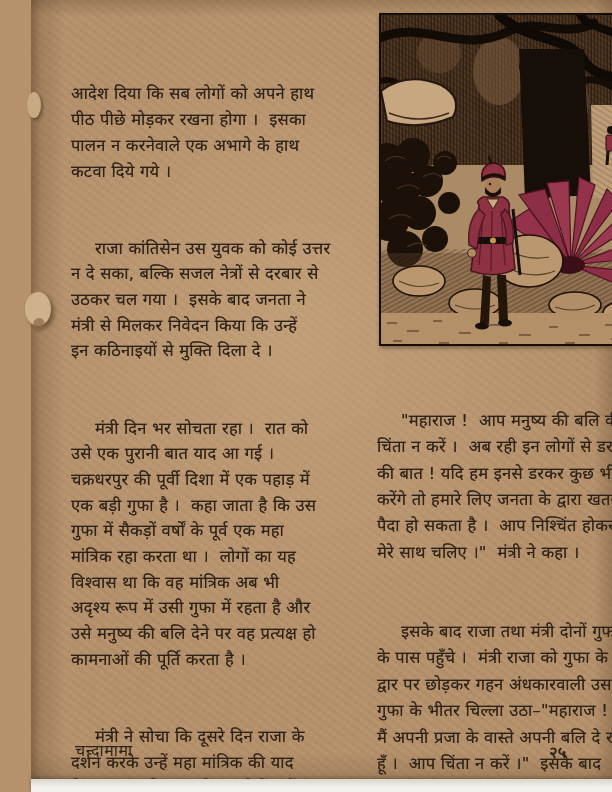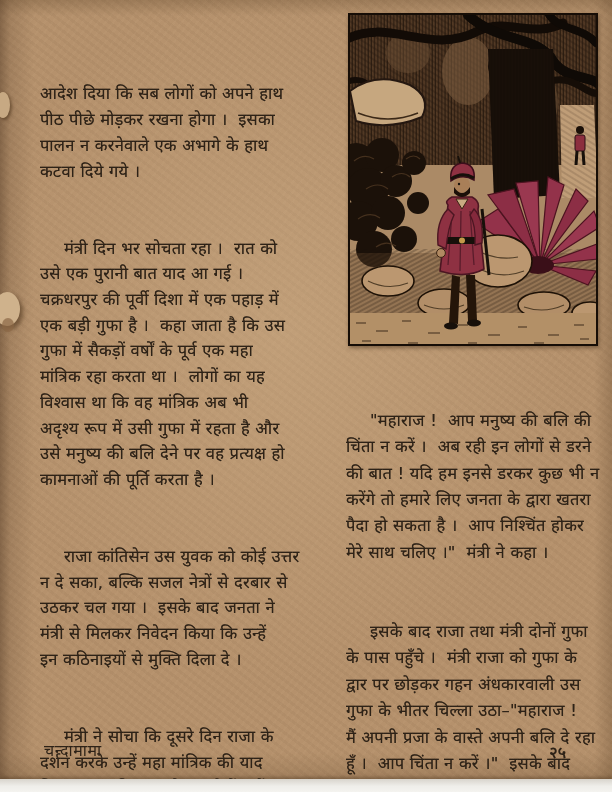--- a/index.html
+++ b/index.html
@@ -12,20 +12,21 @@
     position:absolute;inset:0;
     background:
       radial-gradient(ellipse 420px 500px at 46% 42%, rgba(213,182,142,.38), rgba(0,0,0,0) 70%),
       linear-gradient(90deg, rgba(74,50,30,.45) 0px, rgba(74,50,30,.18) 10px, rgba(0,0,0,0) 34px),
       linear-gradient(270deg, rgba(90,64,38,.28) 0px, rgba(0,0,0,0) 18px),
       linear-gradient(180deg, rgba(96,70,42,.30) 0px, rgba(0,0,0,0) 16px),
       linear-gradient(0deg, rgba(96,70,42,.22) 14px, rgba(0,0,0,0) 40px),
       repeating-linear-gradient(37deg, rgba(92,66,40,.06) 0 3px, rgba(0,0,0,0) 3px 7px),
       repeating-linear-gradient(128deg, rgba(226,198,158,.05) 0 2px, rgba(0,0,0,0) 2px 6px),
       #b5916c;
+    margin-left: 31px;
   }
   
   .wear{position:absolute;border-radius:50%;}
   .wear.a{left:-4px;top:92px;width:14px;height:26px;background:#c7a983;box-shadow:2px 2px 3px rgba(70,45,22,.5);}
   .wear.b{left:-6px;top:292px;width:26px;height:34px;background:#cfb28c;box-shadow:3px 3px 4px rgba(70,45,22,.55);}
   .wear.c{left:2px;top:318px;width:12px;height:14px;background:#8a6744;opacity:.7;}
   .bottom-strip{
     position:absolute;left:0;right:0;bottom:0;height:13px;
     background:linear-gradient(180deg,#d8d4cc 0%,#efeeea 55%,#f4f3ef 100%);
     box-shadow:0 -2px 3px rgba(60,40,20,.35);
@@ -198,35 +199,35 @@
 
       <rect x="1" y="1" width="248" height="331" fill="none" stroke="#160d06" stroke-width="2"></rect>
     </svg>
   </div>
 
   <div class="col col-left">
     <p>आदेश दिया कि सब लोगों को अपने हाथ
 पीठ पीछे मोड़कर रखना होगा ।  इसका
 पालन न करनेवाले एक अभागे के हाथ
 कटवा दिये गये ।</p>
+    <p class="ind">राजा कांतिसेन उस युवक को कोई उत्तर
+न दे सका, बल्कि सजल नेत्रों से दरबार से
+उठकर चल गया ।  इसके बाद जनता ने
+मंत्री से मिलकर निवेदन किया कि उन्हें
+इन कठिनाइयों से मुक्ति दिला दे ।</p>
     <p class="ind">मंत्री दिन भर सोचता रहा ।  रात को
 उसे एक पुरानी बात याद आ गई ।
 चक्रधरपुर की पूर्वी दिशा में एक पहाड़ में
 एक बड़ी गुफा है ।  कहा जाता है कि उस
 गुफा में सैकड़ों वर्षों के पूर्व एक महा
 मांत्रिक रहा करता था ।  लोगों का यह
 विश्वास था कि वह मांत्रिक अब भी
 अदृश्य रूप में उसी गुफा में रहता है और
 उसे मनुष्य की बलि देने पर वह प्रत्यक्ष हो
 कामनाओं की पूर्ति करता है ।</p>
-    <p class="ind">राजा कांतिसेन उस युवक को कोई उत्तर
-न दे सका, बल्कि सजल नेत्रों से दरबार से
-उठकर चल गया ।  इसके बाद जनता ने
-मंत्री से मिलकर निवेदन किया कि उन्हें
-इन कठिनाइयों से मुक्ति दिला दे ।</p>
     <p class="ind">मंत्री ने सोचा कि दूसरे दिन राजा के
 दर्शन करके उन्हें महा मांत्रिक की याद
 दिलाकर उनकी मदद से इन तीनों दुष्टों
 का पिंड छुड़ा लिया जाय ।</p>
     
   </div>
 
   <div class="col col-right">
     <p class="ind">"महाराज !  आप मनुष्य की बलि की
 चिंता न करें ।  अब रही इन लोगों से डरने

